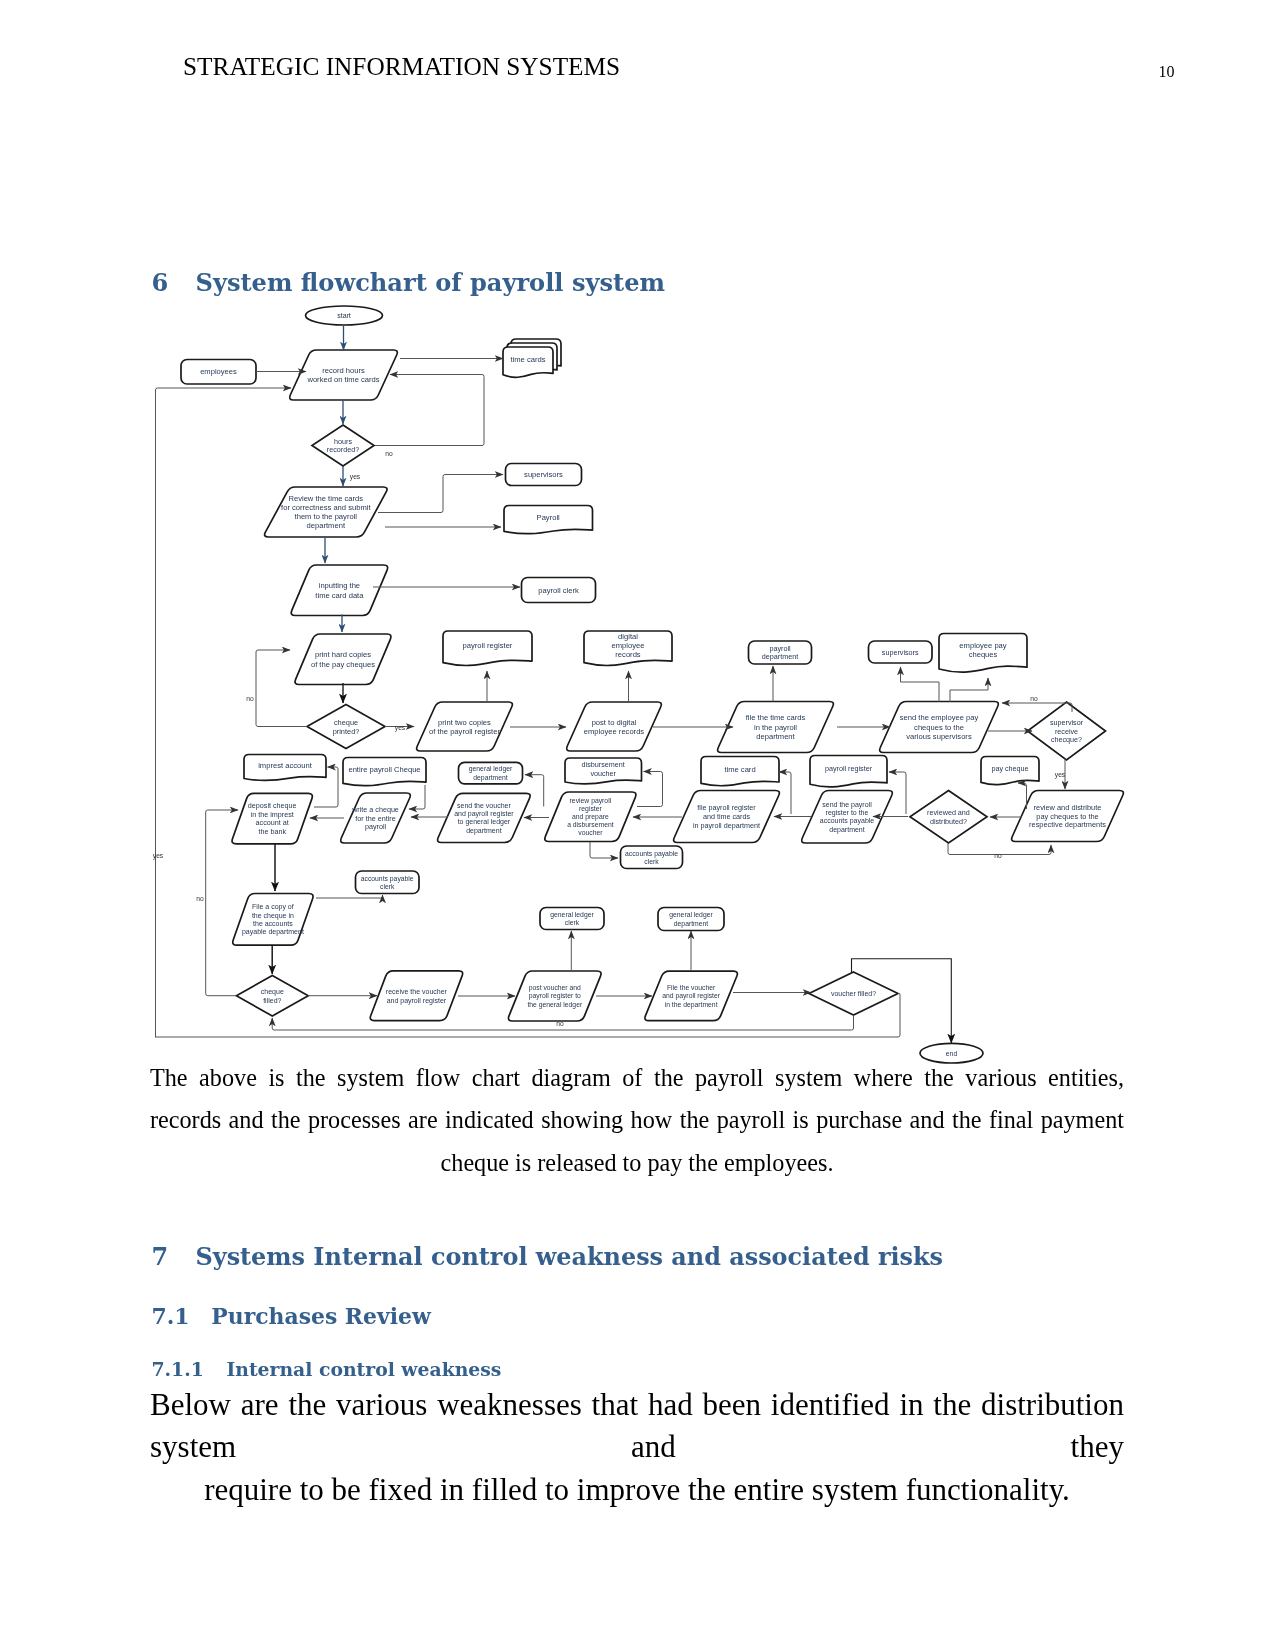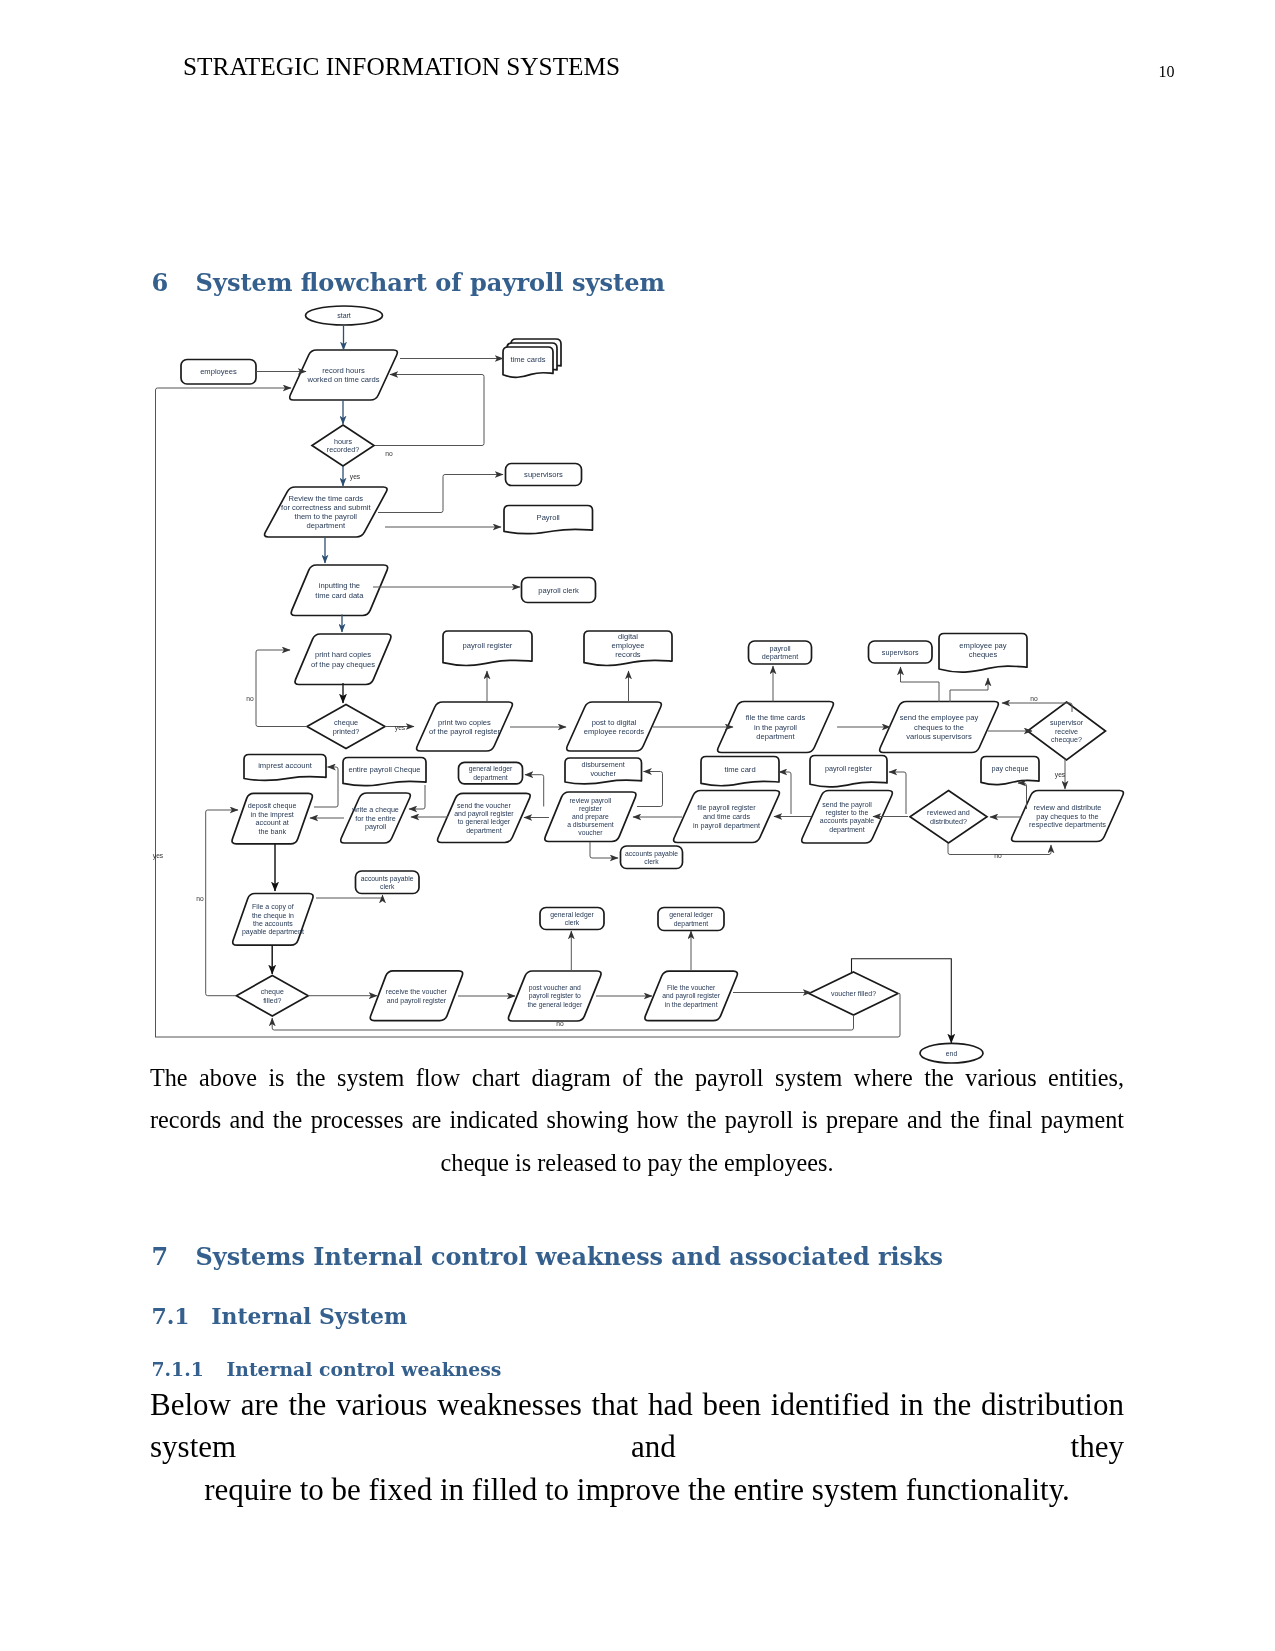--- a/index.html
+++ b/index.html
@@ -209,26 +209,26 @@
 <path d="M 853.5 1015.0 L 853.5 1028.0 Q 853.5 1030.0 851.5 1030.0 L 274.2 1030.0 Q 272.2 1030.0 272.2 1028.0 L 272.2 1018.0" fill="none" stroke="#555" stroke-width="1.0" marker-end="url(#ah)"></path>
 <text x="560.0" y="1026.0" text-anchor="middle" font-size="6.7" fill="#333" font-family="Liberation Sans, sans-serif">no</text>
 <path d="M 898.0 993.5 L 899.0 993.5 Q 900.0 993.5 900.0 994.5 L 900.0 1035.0 Q 900.0 1037.0 898.0 1037.0 L 156.0 1037.0" fill="none" stroke="#555" stroke-width="1.0"></path>
 <path d="M 155.5 1037.5 L 155.5 390.0 Q 155.5 388.0 157.5 388.0 L 291.0 388.0" fill="none" stroke="#555" stroke-width="1.0" marker-end="url(#ah)"></path>
 <text x="158.0" y="858.0" text-anchor="middle" font-size="6.7" fill="#333" font-family="Liberation Sans, sans-serif">yes</text>
 </g>
 </svg>
     </div>
   <div id="para2">
       <span class="jline">The above is the system flow chart diagram of the payroll system where the various entities,</span>
-      <span class="jline">records and the processes are indicated showing how the payroll is prepare and the final payment</span>
+      <span class="jline">records and the processes are indicated showing how the payroll is purchase and the final payment</span>
       <span class="lastline">cheque is released to pay the employees.</span>
     </div>
   <div class="h1" id="h7-num">7</div>
   <div class="h1" id="h7-text">Systems Internal control weakness and associated risks</div>
   <div class="h1" id="h71-num">7.1</div>
-  <div class="h1" id="h71-text">Internal System</div>
+  <div class="h1" id="h71-text">Purchases Review</div>
   <div class="h1" id="h711-num">7.1.1</div>
   <div class="h1" id="h711-text">Internal control weakness</div>
   <div id="para3">
       <span class="jline">Below are the various weaknesses that had been identified in the distribution system and they</span>
       <span class="lastline">require to be fixed in filled to improve the entire system functionality.</span>
     </div>
 </div>
 
 </body></html>

